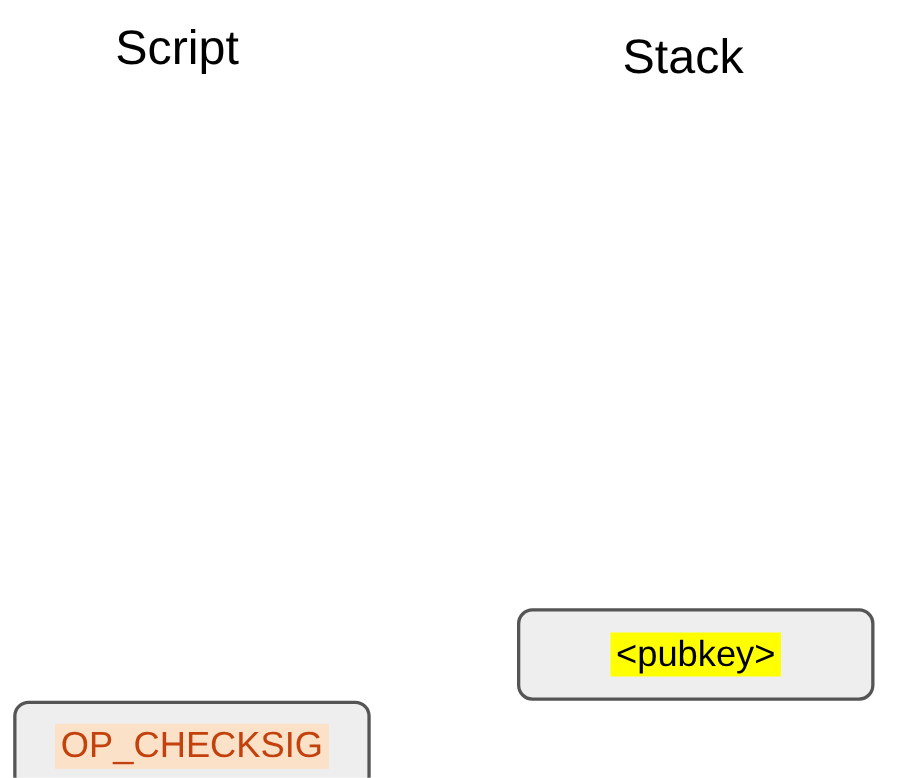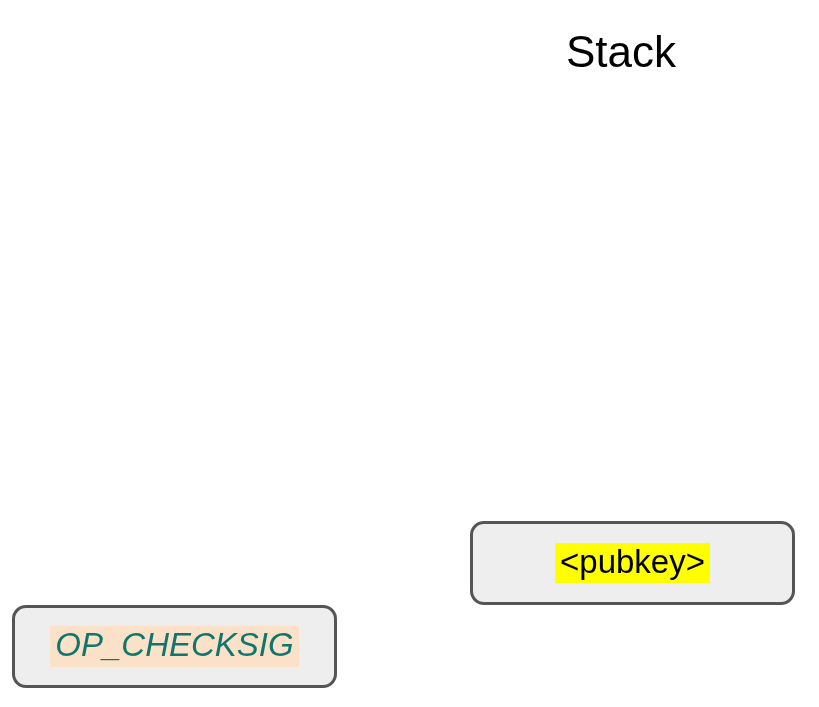--- a/index.html
+++ b/index.html
@@ -46,34 +46,35 @@
   
   .item-box {
     position: absolute;
     box-sizing: border-box;
     background: #eeeeee;
     border: 3px solid #555555;
     border-radius: 14px;
     display: flex;
     align-items: center;
     justify-content: center;
+    margin-top: 32px;
   }
   .item-label {
     font-size: 33px;
     line-height: 1.12;
     color: #000000;
     white-space: nowrap;
     padding: 1px 5px 3px 5px;
     display: inline-block;
   }
 
   
   .hl-yellow { background: #ffff00; color: #000000; }
   .hl-cyan   { background: #00ffff; color: #000000; }
-  .hl-peach  { background: #fae1c8; color: #0f766e; font-style: italic; }
+  .hl-peach  { background: #fae1c8; color: #c2410c; }
 
   
   #script-op-checksig {
     left: 12px;
     top: 605px;
     width: 325px;
     height: 83px;
   }
   #stack-item-pubkey {
     left: 470px;
@@ -98,20 +99,21 @@
   #column-script { left: 0px;   width: 400px; }
   #column-stack  { left: 420px; width: 399px; }
 </style>
 </head>
 <body>
 
 <div class="canvas">
 
   <div class="column-region" id="column-script"></div>
 
+  <div class="col-heading" id="heading-script">Script</div>
 
   <div class="item-box" id="script-op-checksig">
     <span class="item-label hl-peach">OP_CHECKSIG</span>
   </div>
 
   <div class="column-region" id="column-stack"></div>
 
   <div class="col-heading" id="heading-stack">Stack</div>
 
   <div class="item-box" id="stack-item-pubkey">

